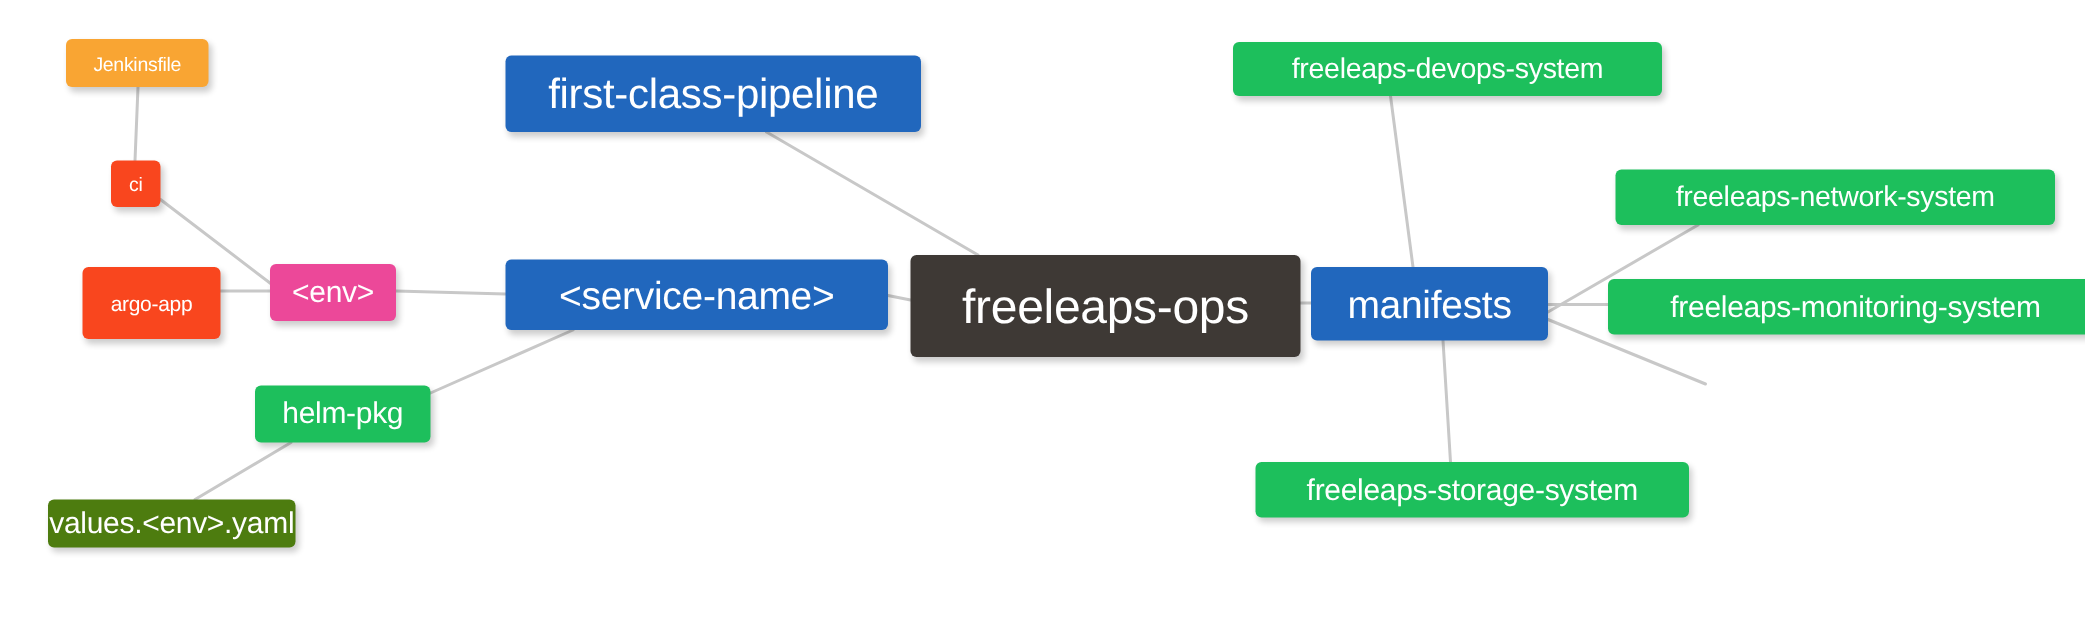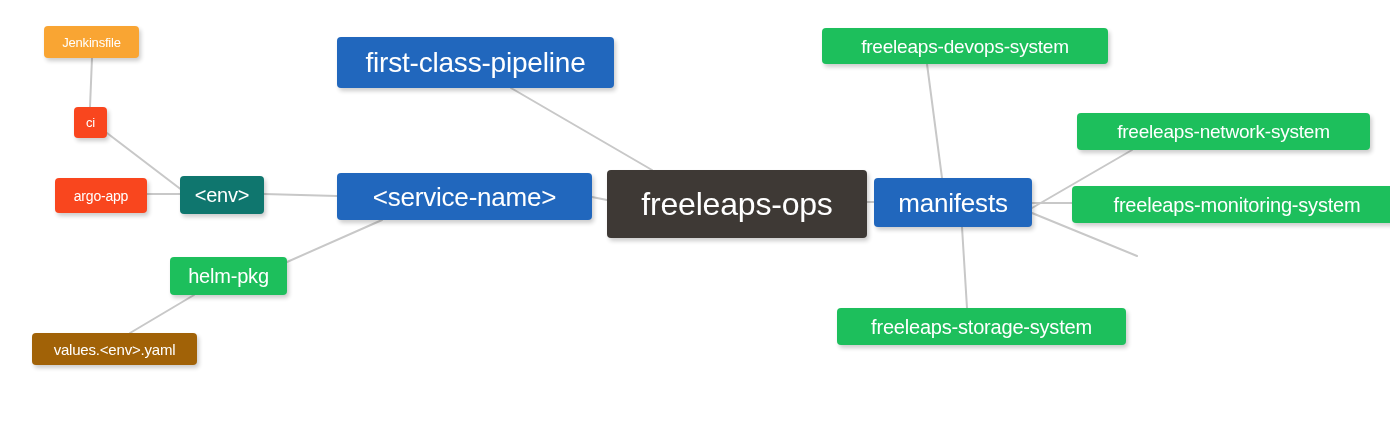--- a/index.html
+++ b/index.html
@@ -79,30 +79,30 @@
       <line x1="1010" y1="213" x2="1115" y2="256" stroke="#c8c8c8" stroke-width="2" stroke-linecap="round"></line>
       <line x1="940" y1="227" x2="945" y2="308" stroke="#c8c8c8" stroke-width="2" stroke-linecap="round"></line>
     </svg>
   <div id="node-layer">
       <div class="node" style="left: 22px; top: 26px; width: 95px; height: 32px; background: rgb(249, 165, 51); font-size: 13px;">
         <span class="node-label">Jenkinsfile</span>
       </div>
       <div class="node" style="left: 52px; top: 107px; width: 33px; height: 31px; background: rgb(249, 70, 30); font-size: 13px; justify-content: center;">
         <span class="node-label">ci</span>
       </div>
-      <div class="node" style="left: 33px; top: 178px; width: 92px; height: 35px; background: rgb(249, 70, 30); font-size: 14px;">
+      <div class="node" style="left: 33px; top: 178px; width: 92px; height: 48px; background: rgb(249, 70, 30); font-size: 14px;">
         <span class="node-label">argo-app</span>
       </div>
-      <div class="node" style="left: 158px; top: 176px; width: 84px; height: 38px; background: #0f766e; font-size: 20px;">
+      <div class="node" style="left: 158px; top: 176px; width: 84px; height: 38px; background: #ec4899; font-size: 20px;">
         <span class="node-label">&lt;env&gt;</span>
       </div>
       <div class="node" style="left: 148px; top: 257px; width: 117px; height: 38px; background: rgb(29, 191, 92); font-size: 20px;">
         <span class="node-label">helm-pkg</span>
       </div>
-      <div class="node" style="left: 10px; top: 333px; width: 165px; height: 32px; background: #a16207; font-size: 15px;">
+      <div class="node" style="left: 10px; top: 333px; width: 165px; height: 32px; background: #4d7c0f; font-size: 20px;">
         <span class="node-label">values.&lt;env&gt;.yaml</span>
       </div>
       <div class="node" style="left: 315px; top: 37px; width: 277px; height: 51px; background: rgb(33, 103, 189); font-size: 28px;">
         <span class="node-label">first-class-pipeline</span>
       </div>
       <div class="node" style="left: 315px; top: 173px; width: 255px; height: 47px; background: rgb(33, 103, 189); font-size: 26px;">
         <span class="node-label">&lt;service-name&gt;</span>
       </div>
       <div class="node" style="left: 585px; top: 170px; width: 260px; height: 68px; background: rgb(62, 57, 53); font-size: 32px;">
         <span class="node-label">freeleaps-ops</span>

